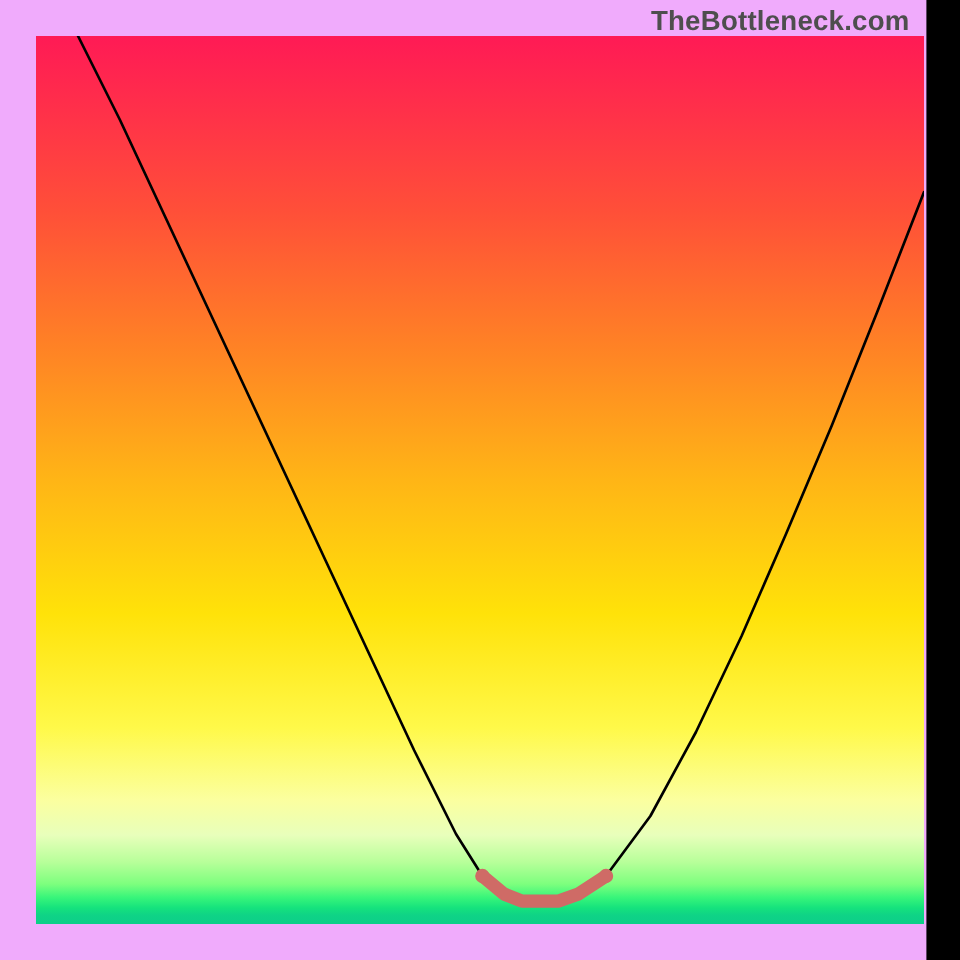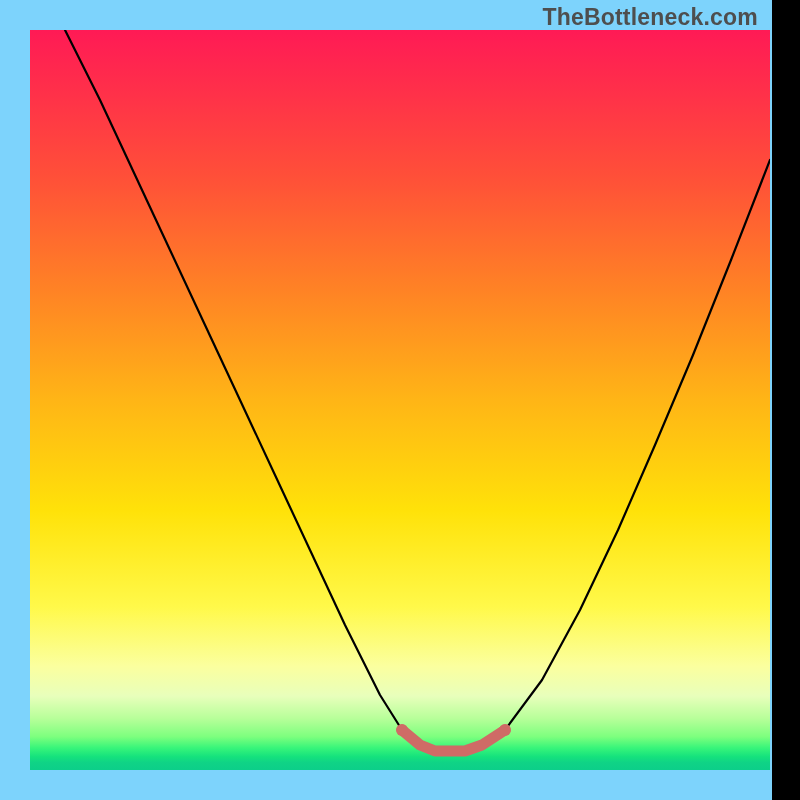--- a/index.html
+++ b/index.html
@@ -8,21 +8,21 @@
     width: 800px;
     height: 800px;
     background: #000;
     overflow: hidden;
     font-family: Arial, Helvetica, sans-serif;
   }
   .frame {
     position: relative;
     width: 772px;
     height: 800px;
-    background: #7dd3fc;
+    background: #f0abfc;
     text-decoration: underline;
   }
   .watermark {
     position: absolute;
     top: 4px;
     right: 14px;
     color: #4e4e4e;
     font-size: 23px;
     font-weight: 600;
     letter-spacing: 0.2px;

